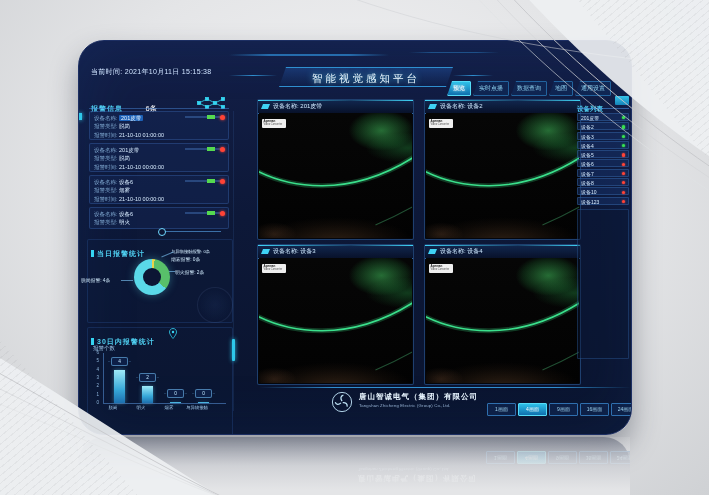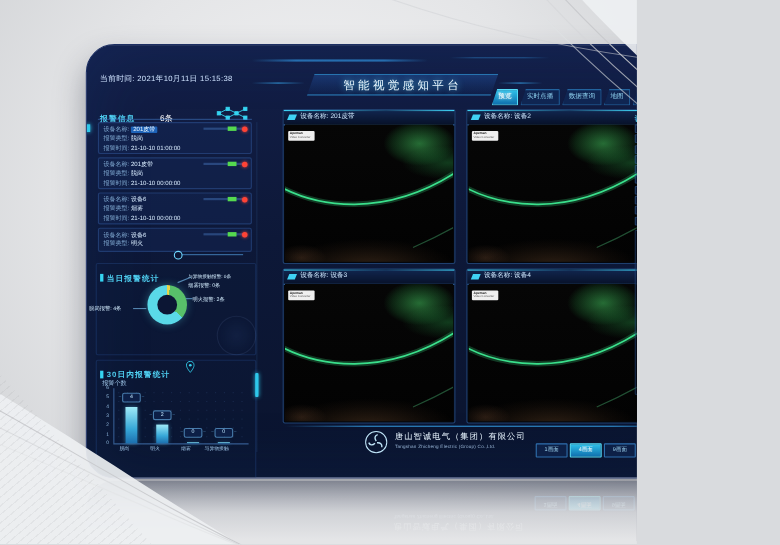--- a/index.html
+++ b/index.html
@@ -1,16 +1,16 @@
 <!DOCTYPE html>
 <html><head>
 <meta charset="utf-8">
 <style>
   html,body{margin:0;padding:0;background:#d9dbde;font-family:"Liberation Sans","DejaVu Sans",sans-serif;}
-  .stage{position:relative;width:579px;height:495px;overflow:hidden;
+  .stage{position:relative;width:709px;height:495px;overflow:hidden;
     background:radial-gradient(ellipse at 50% 38%, #f5f5f6 0%, #e4e5e7 55%, #cfd1d4 100%);}
   .abs{position:absolute;}
 
   
   .panel{position:absolute;left:78px;top:40px;width:552px;height:393px;border-radius:26px;
     background:linear-gradient(180deg,#131f48 0%,#0d1838 45%,#0a142e 100%);
     border:1px solid #1d2f63;
     box-shadow:0 14px 28px rgba(40,45,60,.4), inset 0 0 60px rgba(25,70,150,.18);
     overflow:hidden;z-index:2;}
 
@@ -107,21 +107,21 @@
   .dev-underline{position:absolute;left:0;top:11px;width:52px;height:1px;background:rgba(70,140,220,.6);}
   .device-row{position:relative;height:8px;margin-top:1.3px;background:rgba(22,48,100,.55);border:1px solid rgba(70,130,200,.35);border-radius:1px;
     font-size:5px;line-height:8px;color:#d6ecff;padding-left:3px;box-sizing:border-box;cursor:pointer;white-space:nowrap;}
   .device-row .dot{position:absolute;right:3px;top:2.2px;width:3.2px;height:3.2px;border-radius:50%;background:#888;}
   .device-row[data-status="on"] .dot{background:#36e052;box-shadow:0 0 2px #36e052;}
   .device-row[data-status="off"] .dot{background:#ff4336;box-shadow:0 0 2px #ff4336;}
   .dev-empty{margin-top:4px;height:148px;border:1px solid rgba(60,120,200,.3);border-radius:1px;background:rgba(10,22,50,.4);}
 
   
   .footer-divider{position:absolute;left:180px;top:346px;width:372px;height:1px;background:linear-gradient(90deg,transparent,#2f8fd0 20%,#2f8fd0 80%,transparent);}
-  .company-cn{font-size:7.5px;font-weight:normal;letter-spacing:1px;color:#e8f5ff;}
+  .company-cn{font-size:7.5px;font-weight:bold;letter-spacing:1px;color:#e8f5ff;}
   .company-en{font-size:4.2px;color:#9ab6d8;margin-top:1px;letter-spacing:.2px;}
   .viewbtns{position:absolute;left:408px;top:362px;display:flex;gap:2px;}
   .vbtn{width:27px;height:11px;line-height:11px;text-align:center;font-size:5px;color:#9fd4ef;
     border:1px solid #2f6fae;background:rgba(15,40,85,.6);border-radius:1px;cursor:pointer;}
   .vbtn[data-active="1"]{background:linear-gradient(180deg,#2ec0e8,#0f6fae);color:#fff;border-color:#55dcf8;}
 
   
   .reflection{position:absolute;left:78px;top:437px;width:552px;height:55px;opacity:.38;filter:blur(.7px);z-index:1;overflow:hidden;}
   .refl-inner{position:absolute;inset:0;transform:scaleY(-1);}
   .refl-strip{position:absolute;left:0;right:0;bottom:0;height:55px;border-radius:0 0 26px 26px;

